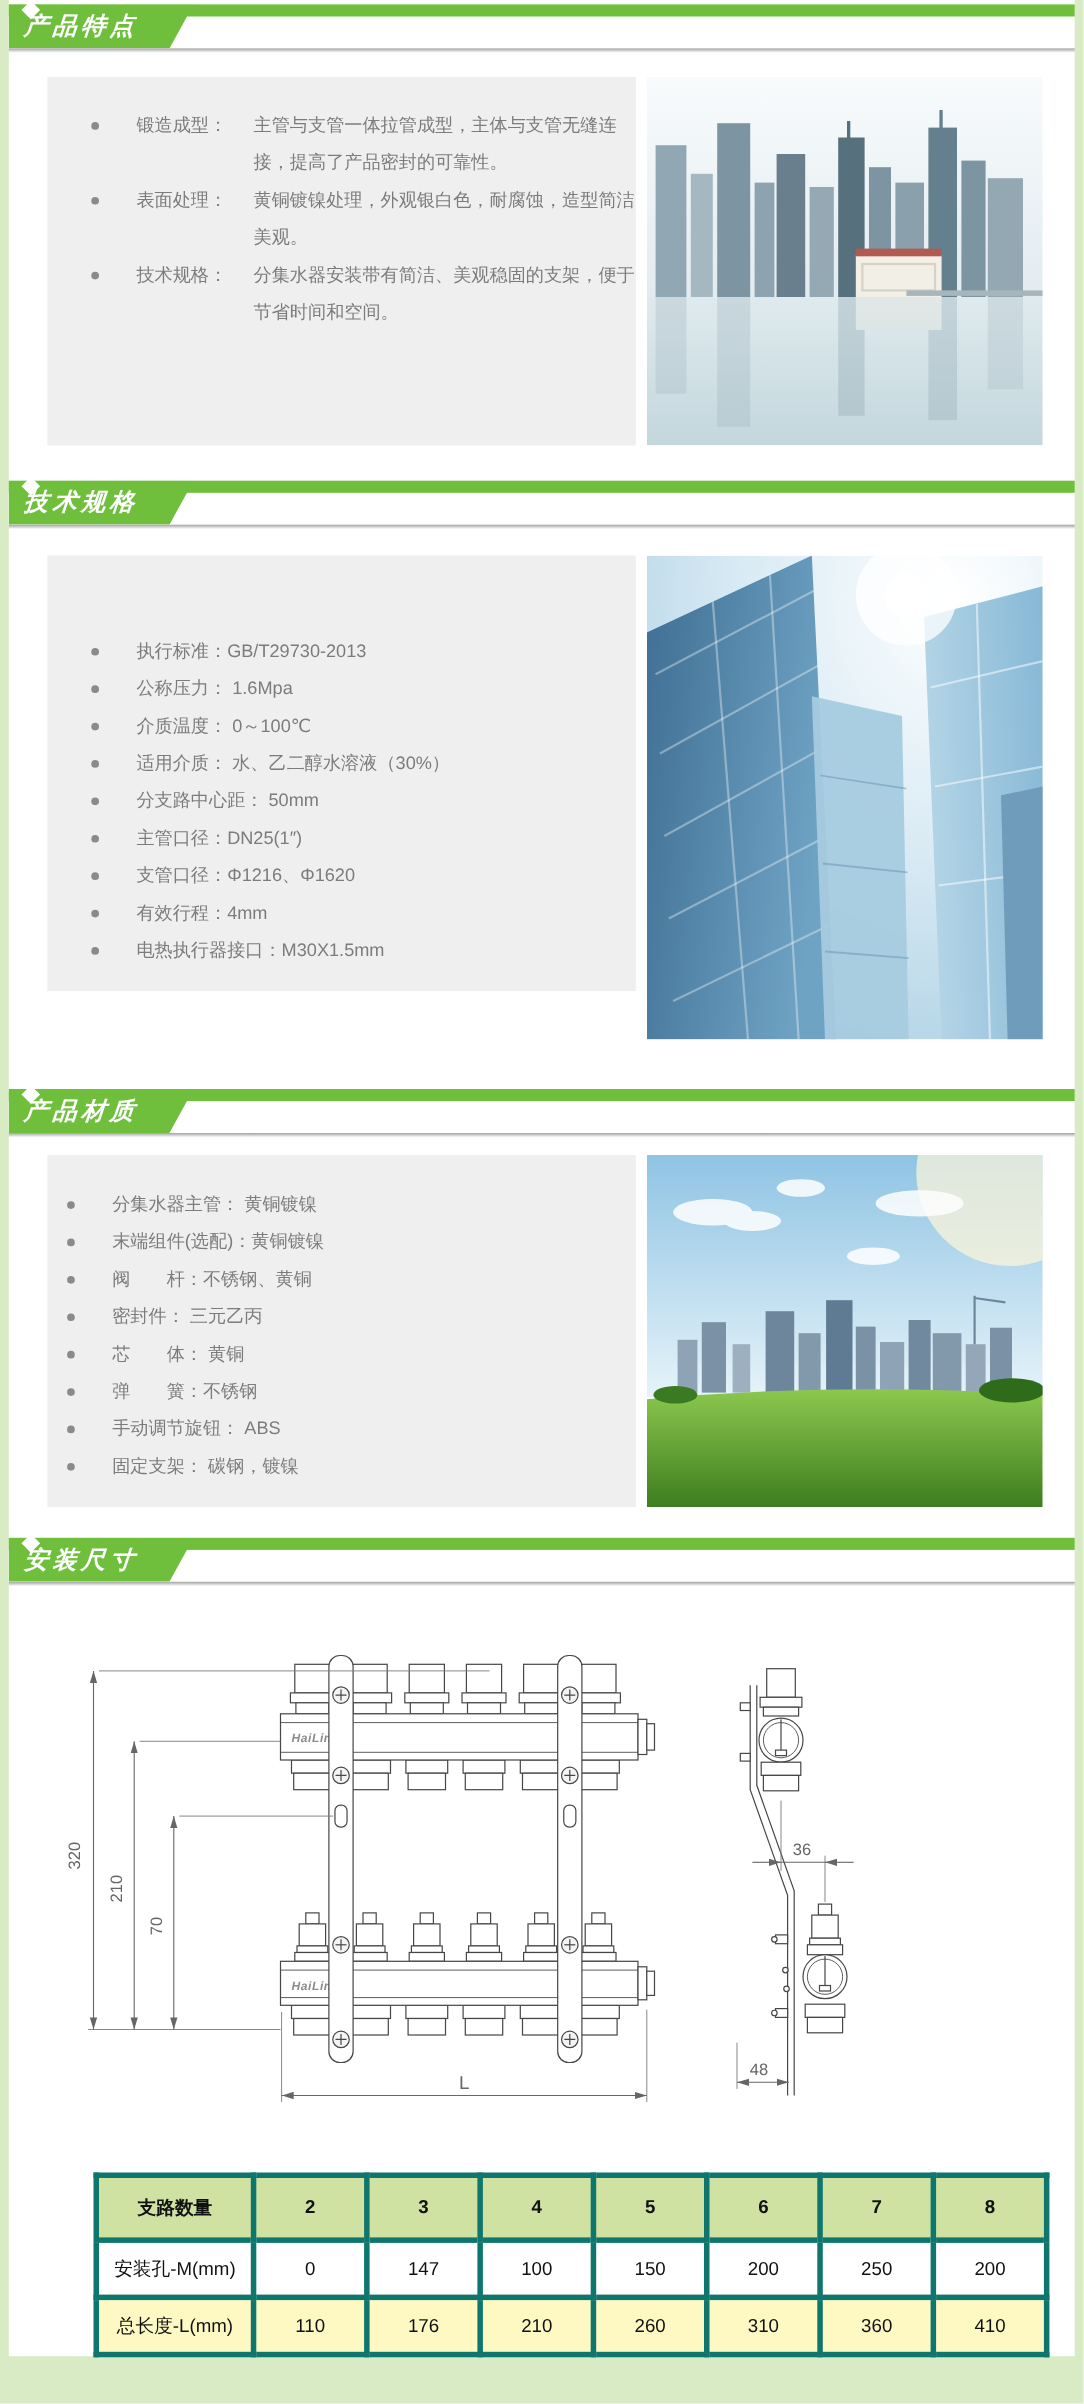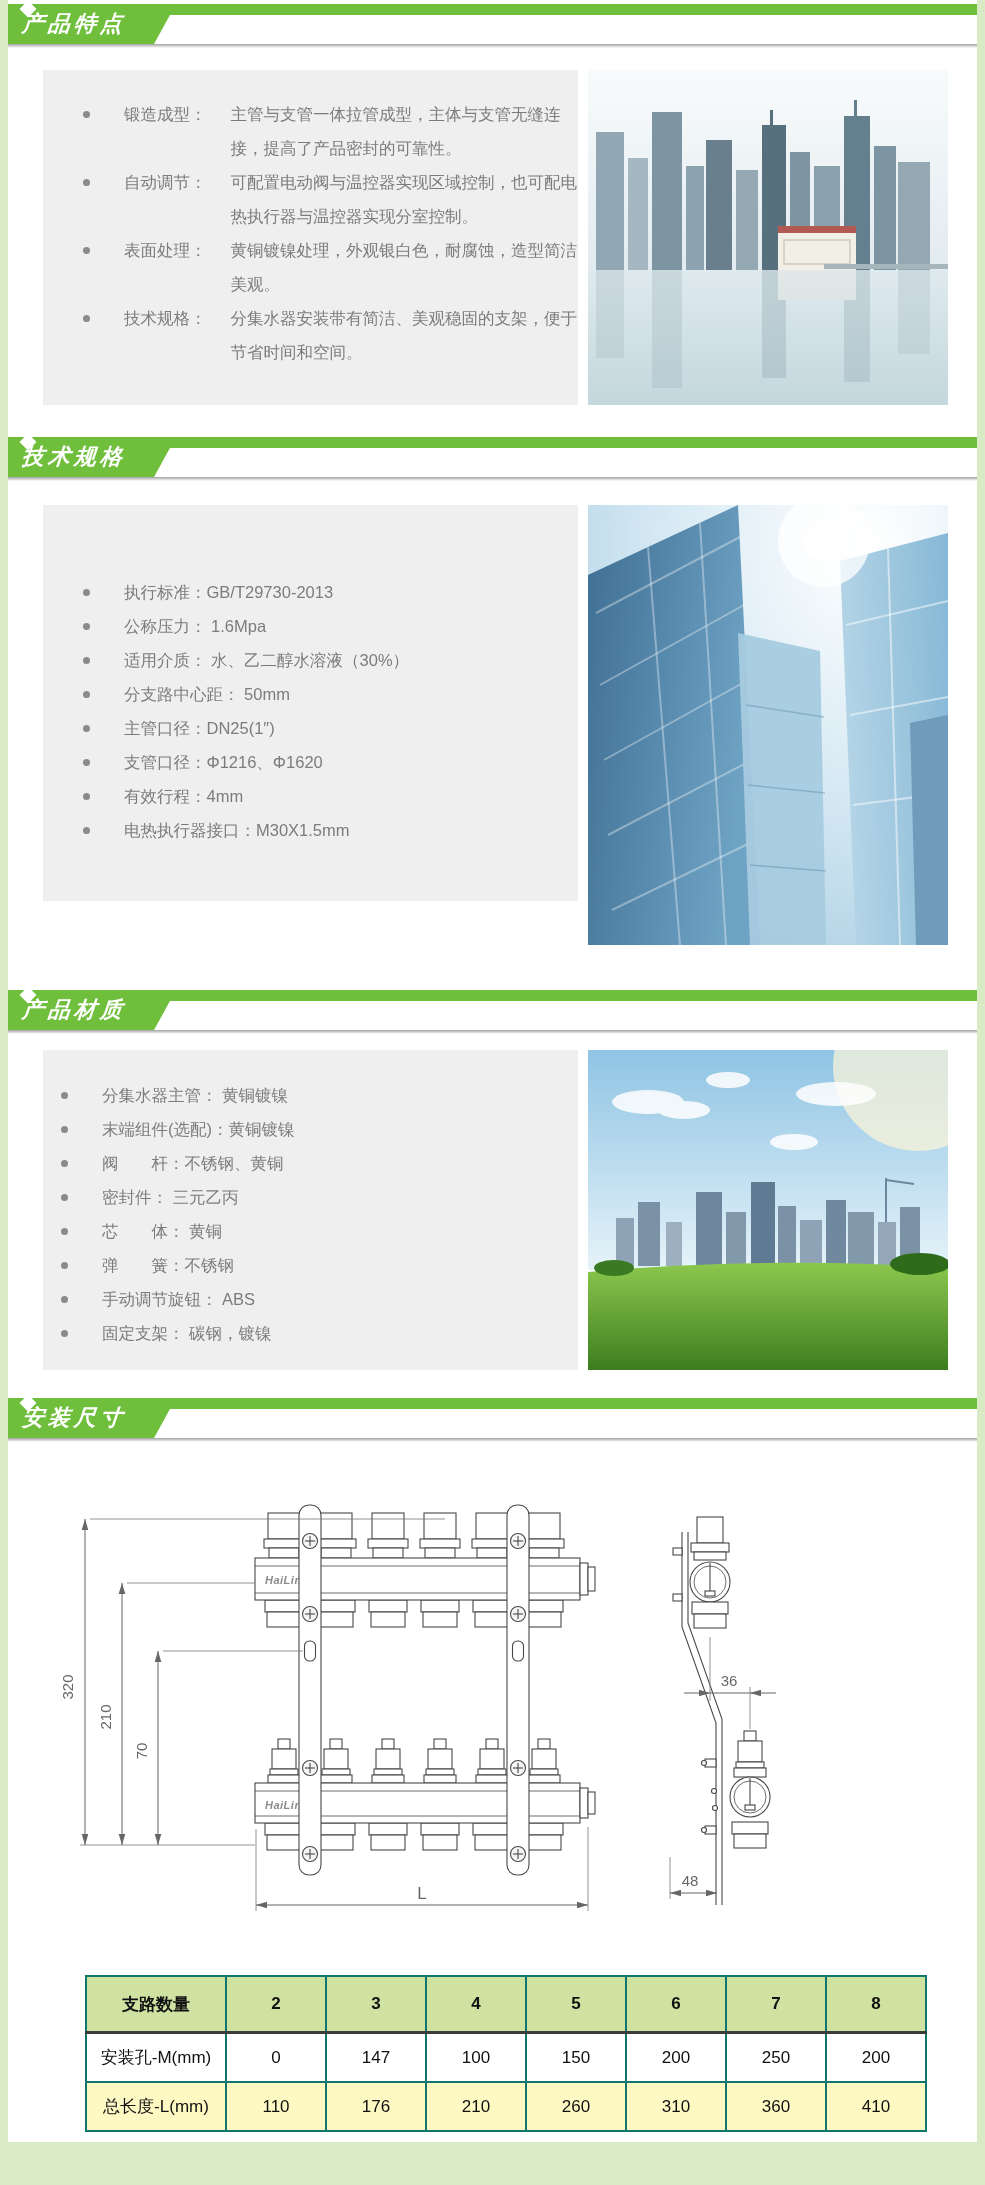--- a/index.html
+++ b/index.html
@@ -48,21 +48,21 @@
   
   .drawing{position:absolute;left:52px;top:1455px;}
   .dline{stroke:#474747;stroke-width:1.1;fill:#fff;}
   .dim{font-size:15px;fill:#666;}
   .dimL{font-size:17px;fill:#666;}
   .dlogo{font-size:11px;font-style:italic;font-weight:bold;fill:#8c8c8c;letter-spacing:.5px;}
 
   
   .itable{position:absolute;left:77px;top:1975px;border-collapse:collapse;background:#fff;
     font-size:17px;color:#111;border:2px solid #3c3c3c;}
-  .itable th,.itable td{border:2px solid #0f766e;text-align:center;font-weight:normal;padding:0;}
+  .itable th,.itable td{border:5px solid #0f766e;text-align:center;font-weight:normal;padding:0;}
   .itable th{height:54px;background:#cfe2a2;border-bottom:3px solid #3c3c3c;font-weight:600;}
   .itable td{height:47px;}
   .itable .c0{width:138px;}
   .itable .cn{width:98px;}
   .itable tr.r2 td{background:#fef9c3;}
 </style>
 </head>
 <body>
 
 <div class="page">
@@ -75,25 +75,20 @@
     <div class="diamond"></div>
     <div class="bshadow"></div>
   </div>
 
   <div class="panel" id="features-panel">
     <ul class="plist">
       <li>
           <span class="dot"></span>
           <span class="lbl">锻造成型：</span>
           <span class="txt">主管与支管一体拉管成型，主体与支管无缝连接，提高了产品密封的可靠性。</span>
-        </li>
-      <li>
-          <span class="dot"></span>
-          <span class="lbl">自动调节：</span>
-          <span class="txt">可配置电动阀与温控器实现区域控制，也可配电热执行器与温控器实现分室控制。</span>
         </li>
       <li>
           <span class="dot"></span>
           <span class="lbl">表面处理：</span>
           <span class="txt">黄铜镀镍处理，外观银白色，耐腐蚀，造型简洁美观。</span>
         </li>
       <li>
           <span class="dot"></span>
           <span class="lbl">技术规格：</span>
           <span class="txt">分集水器安装带有简洁、美观稳固的支架，便于节省时间和空间。</span>
@@ -159,20 +154,24 @@
 
   <div class="panel" id="specs-panel">
     <ul class="plist">
       <li>
           <span class="dot"></span>
           <span>执行标准：GB/T29730-2013</span>
         </li>
       <li>
           <span class="dot"></span>
           <span>公称压力： 1.6Mpa</span>
+        </li>
+      <li>
+          <span class="dot"></span>
+          <span>介质温度： 0～100℃</span>
         </li>
       <li>
           <span class="dot"></span>
           <span>适用介质： 水、乙二醇水溶液（30%）</span>
         </li>
       <li>
           <span class="dot"></span>
           <span>分支路中心距： 50mm</span>
         </li>
       <li>

